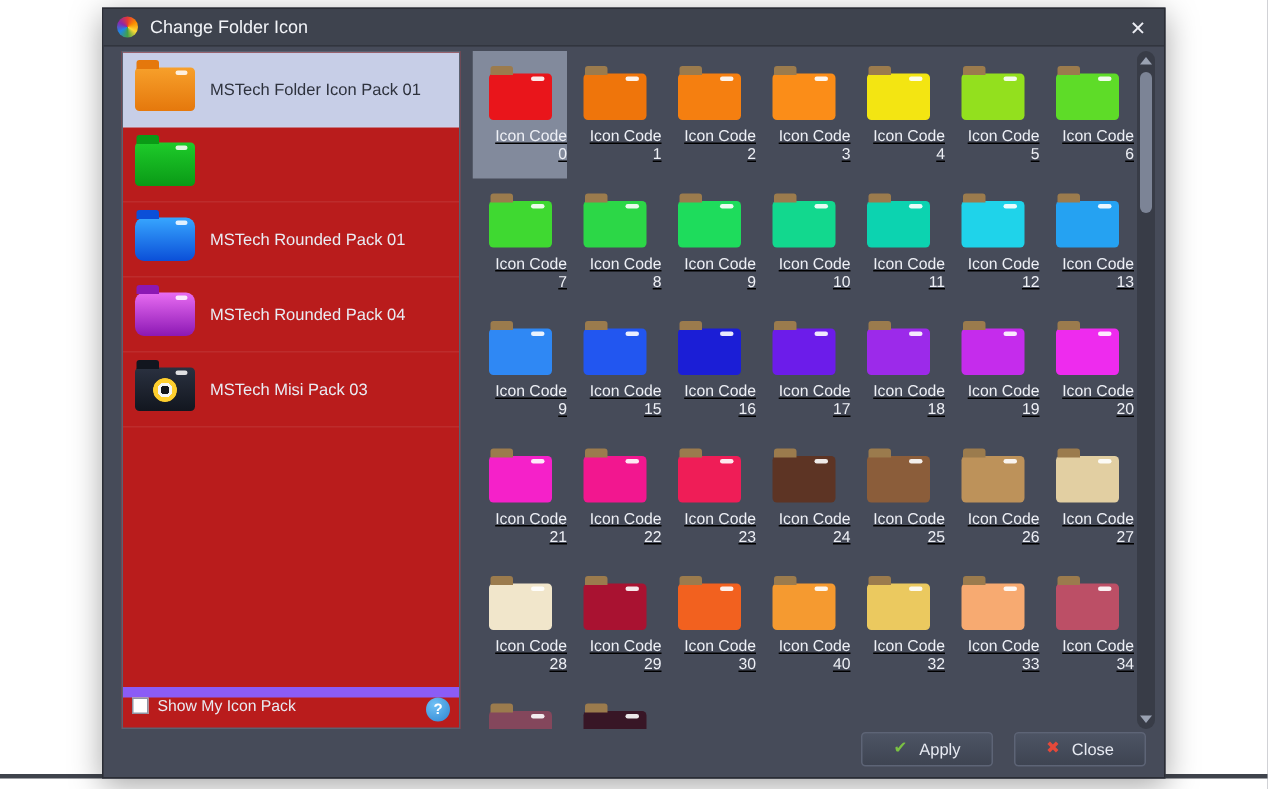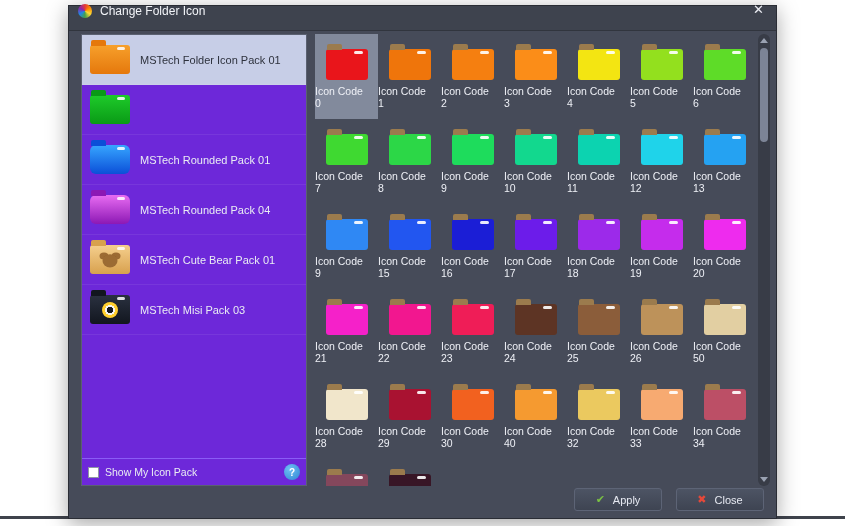--- a/index.html
+++ b/index.html
@@ -5,30 +5,30 @@
   html,body{margin:0;padding:0;width:845px;height:526px;background:#ffffff;overflow:hidden;
     font-family:"Liberation Sans",sans-serif;-webkit-font-smoothing:antialiased;}
   *{box-sizing:border-box;}
 
   .screen-bottom-edge{position:absolute;left:0;top:516px;width:845px;height:3px;background:#3f434c;}
 
   .dialog{position:absolute;left:68px;top:5px;width:709px;height:514px;background:#464b59;
     border:1px solid #2a2d35;box-shadow:0 5px 20px rgba(0,0,0,.35);}
 
   
-  .titlebar{height:24px;display:flex;align-items:flex-end;padding:12px 9px;background:#3e434e;
+  .titlebar{height:24px;display:flex;align-items:center;padding:12px 9px;background:#3e434e;
     border-bottom:1px solid #31353e;}
   .app-icon{width:14px;height:14px;border-radius:50%;margin-right:8px;flex:0 0 auto;
     background:conic-gradient(#e53935,#fb8c00,#fdd835,#43a047,#1e88e5,#8e24aa,#e53935);}
   .title{font-size:12px;color:#f2f4f8;}
   .close-x{margin-left:auto;color:#eceef4;font-size:13px;line-height:13px;padding:2px 3px;}
 
   
   .left-panel{position:absolute;left:12px;top:28px;width:226px;height:452px;
-    border:1px solid #5a6171;background:#6d28d9;}
+    border:1px solid #5a6171;background:#b91c1c;}
   .pack-list{position:absolute;left:0;right:0;top:0;bottom:27px;overflow:hidden;}
   .pack{height:50px;display:flex;align-items:center;gap:10px;padding:0 5px;
     border-bottom:1px solid rgba(255,255,255,.07);}
   .pack.selected{background:#c7cee7;}
   .pack.selected .pack-label{color:#2e323d;}
   .pack-label{font-size:11px;color:#e9ecf3;}
   .pack-icon{position:relative;display:block;width:40px;height:29px;border-radius:3px;flex:0 0 auto;
     margin-left:3px;background:linear-gradient(180deg,var(--c1),var(--c2));}
   .pack-icon::before{content:"";position:absolute;top:-5px;left:1px;width:15px;height:6px;
     border-radius:2px 2px 0 0;background:var(--c2);}
@@ -37,33 +37,33 @@
   .pack-icon .detail{position:absolute;display:block;}
   .style-rounded{border-radius:6px;}
   .style-paper .detail{top:-7px;right:6px;width:14px;height:12px;background:#fdfdfd;border-radius:2px;
     box-shadow:-4px 2px 0 -1px #ffe9a8;}
   .style-eye .detail{left:50%;top:50%;transform:translate(-50%,-50%);width:16px;height:16px;border-radius:50%;
     background:radial-gradient(circle at 50% 50%, #14161c 0 3px, #f4f4f4 3px 5px, #ffcf2e 5px 8px, #b98400 8px);}
   .style-bear .detail{left:50%;top:55%;transform:translate(-50%,-50%);width:15px;height:13px;border-radius:50%;
     background:#9c6b33;box-shadow:-6px -5px 0 -3px #9c6b33, 6px -5px 0 -3px #9c6b33, 0 2px 0 -2px #5e3c17 inset;}
   .style-outline{background:linear-gradient(180deg,var(--c1),var(--c2));border:1px solid #8a6a12;}
 
-  .pack-footer{position:absolute;left:0;right:0;bottom:0;height:27px;border-top:1px solid #8b5cf6;
-    display:flex;align-items:center;gap:6px;padding:0 6px;margin-top:20px;}
+  .pack-footer{position:absolute;left:0;right:0;bottom:0;height:27px;border-top:7px solid #8b5cf6;
+    display:flex;align-items:flex-start;gap:6px;padding:0 6px;margin-top:20px;}
   .checkbox{width:11px;height:11px;background:#ffffff;border:1px solid #8f96a5;flex:0 0 auto;}
   .footer-label{font-size:10.5px;color:#e9ecf3;}
   .help-btn{margin-left:auto;width:16px;height:16px;border-radius:50%;color:#fff;font-size:10px;font-weight:bold;
     display:flex;align-items:center;justify-content:center;
     background:radial-gradient(circle at 35% 30%, #6fc0f5, #2f86d2);}
 
   
   .grid-wrap{position:absolute;left:246px;top:28px;width:455px;height:452px;}
   .icon-grid{position:absolute;left:0;top:0;width:441px;height:452px;overflow:hidden;
     display:grid;grid-template-columns:repeat(7,63px);grid-auto-rows:85px;}
-  .cell{text-align:left;padding-top:6px;}
+  .cell{text-align:right;padding-top:6px;text-decoration:underline;}
   .cell.selected{background:#828a9c;}
   .folder{position:relative;display:block;width:42px;height:31px;margin:9px auto 5px;border-radius:3px;
     background:var(--c);}
   .folder::before{content:"";position:absolute;top:-5px;left:1px;width:15px;height:6px;
     border-radius:2px 2px 0 0;background:#9b7b4d;}
   .folder::after{content:"";position:absolute;top:2px;right:5px;width:9px;height:3px;
     border-radius:2px;background:rgba(255,255,255,.9);}
   .cell-label{font-size:10.5px;line-height:12px;color:#eef0f6;}
 
   
@@ -113,26 +113,20 @@
           </span>
           <div class="pack-label">MSTech Rounded Pack 01</div>
         </div>
         <div class="pack">
           <span class="pack-icon style-rounded" style="--c1: #e86cf2; --c2: #8c18b4;">
             <i class="detail"></i>
           </span>
           <div class="pack-label">MSTech Rounded Pack 04</div>
         </div>
         <div class="pack">
-          <span class="pack-icon style-bear" style="--c1: #f5cf8e; --c2: #d8a14e;">
-            <i class="detail"></i>
-          </span>
-          <div class="pack-label">MSTech Cute Bear Pack 01</div>
-        </div>
-        <div class="pack">
           <span class="pack-icon style-eye" style="--c1: #2a3140; --c2: #12161f;">
             <i class="detail"></i>
           </span>
           <div class="pack-label">MSTech Misi Pack 03</div>
         </div>
       </div>
     <div class="pack-footer">
       <span class="checkbox"></span>
       <span class="footer-label">Show My Icon Pack</span>
       <span class="help-btn">?</span>
@@ -327,21 +321,21 @@
           <span class="folder" style="--c: #bd925a;"></span>
           <div class="cell-label">
             <div>Icon Code</div>
             <div>26</div>
           </div>
         </div>
         <div class="cell">
           <span class="folder" style="--c: #e2cfa2;"></span>
           <div class="cell-label">
             <div>Icon Code</div>
-            <div>50</div>
+            <div>27</div>
           </div>
         </div>
         <div class="cell">
           <span class="folder" style="--c: #f1e6cb;"></span>
           <div class="cell-label">
             <div>Icon Code</div>
             <div>28</div>
           </div>
         </div>
         <div class="cell">

